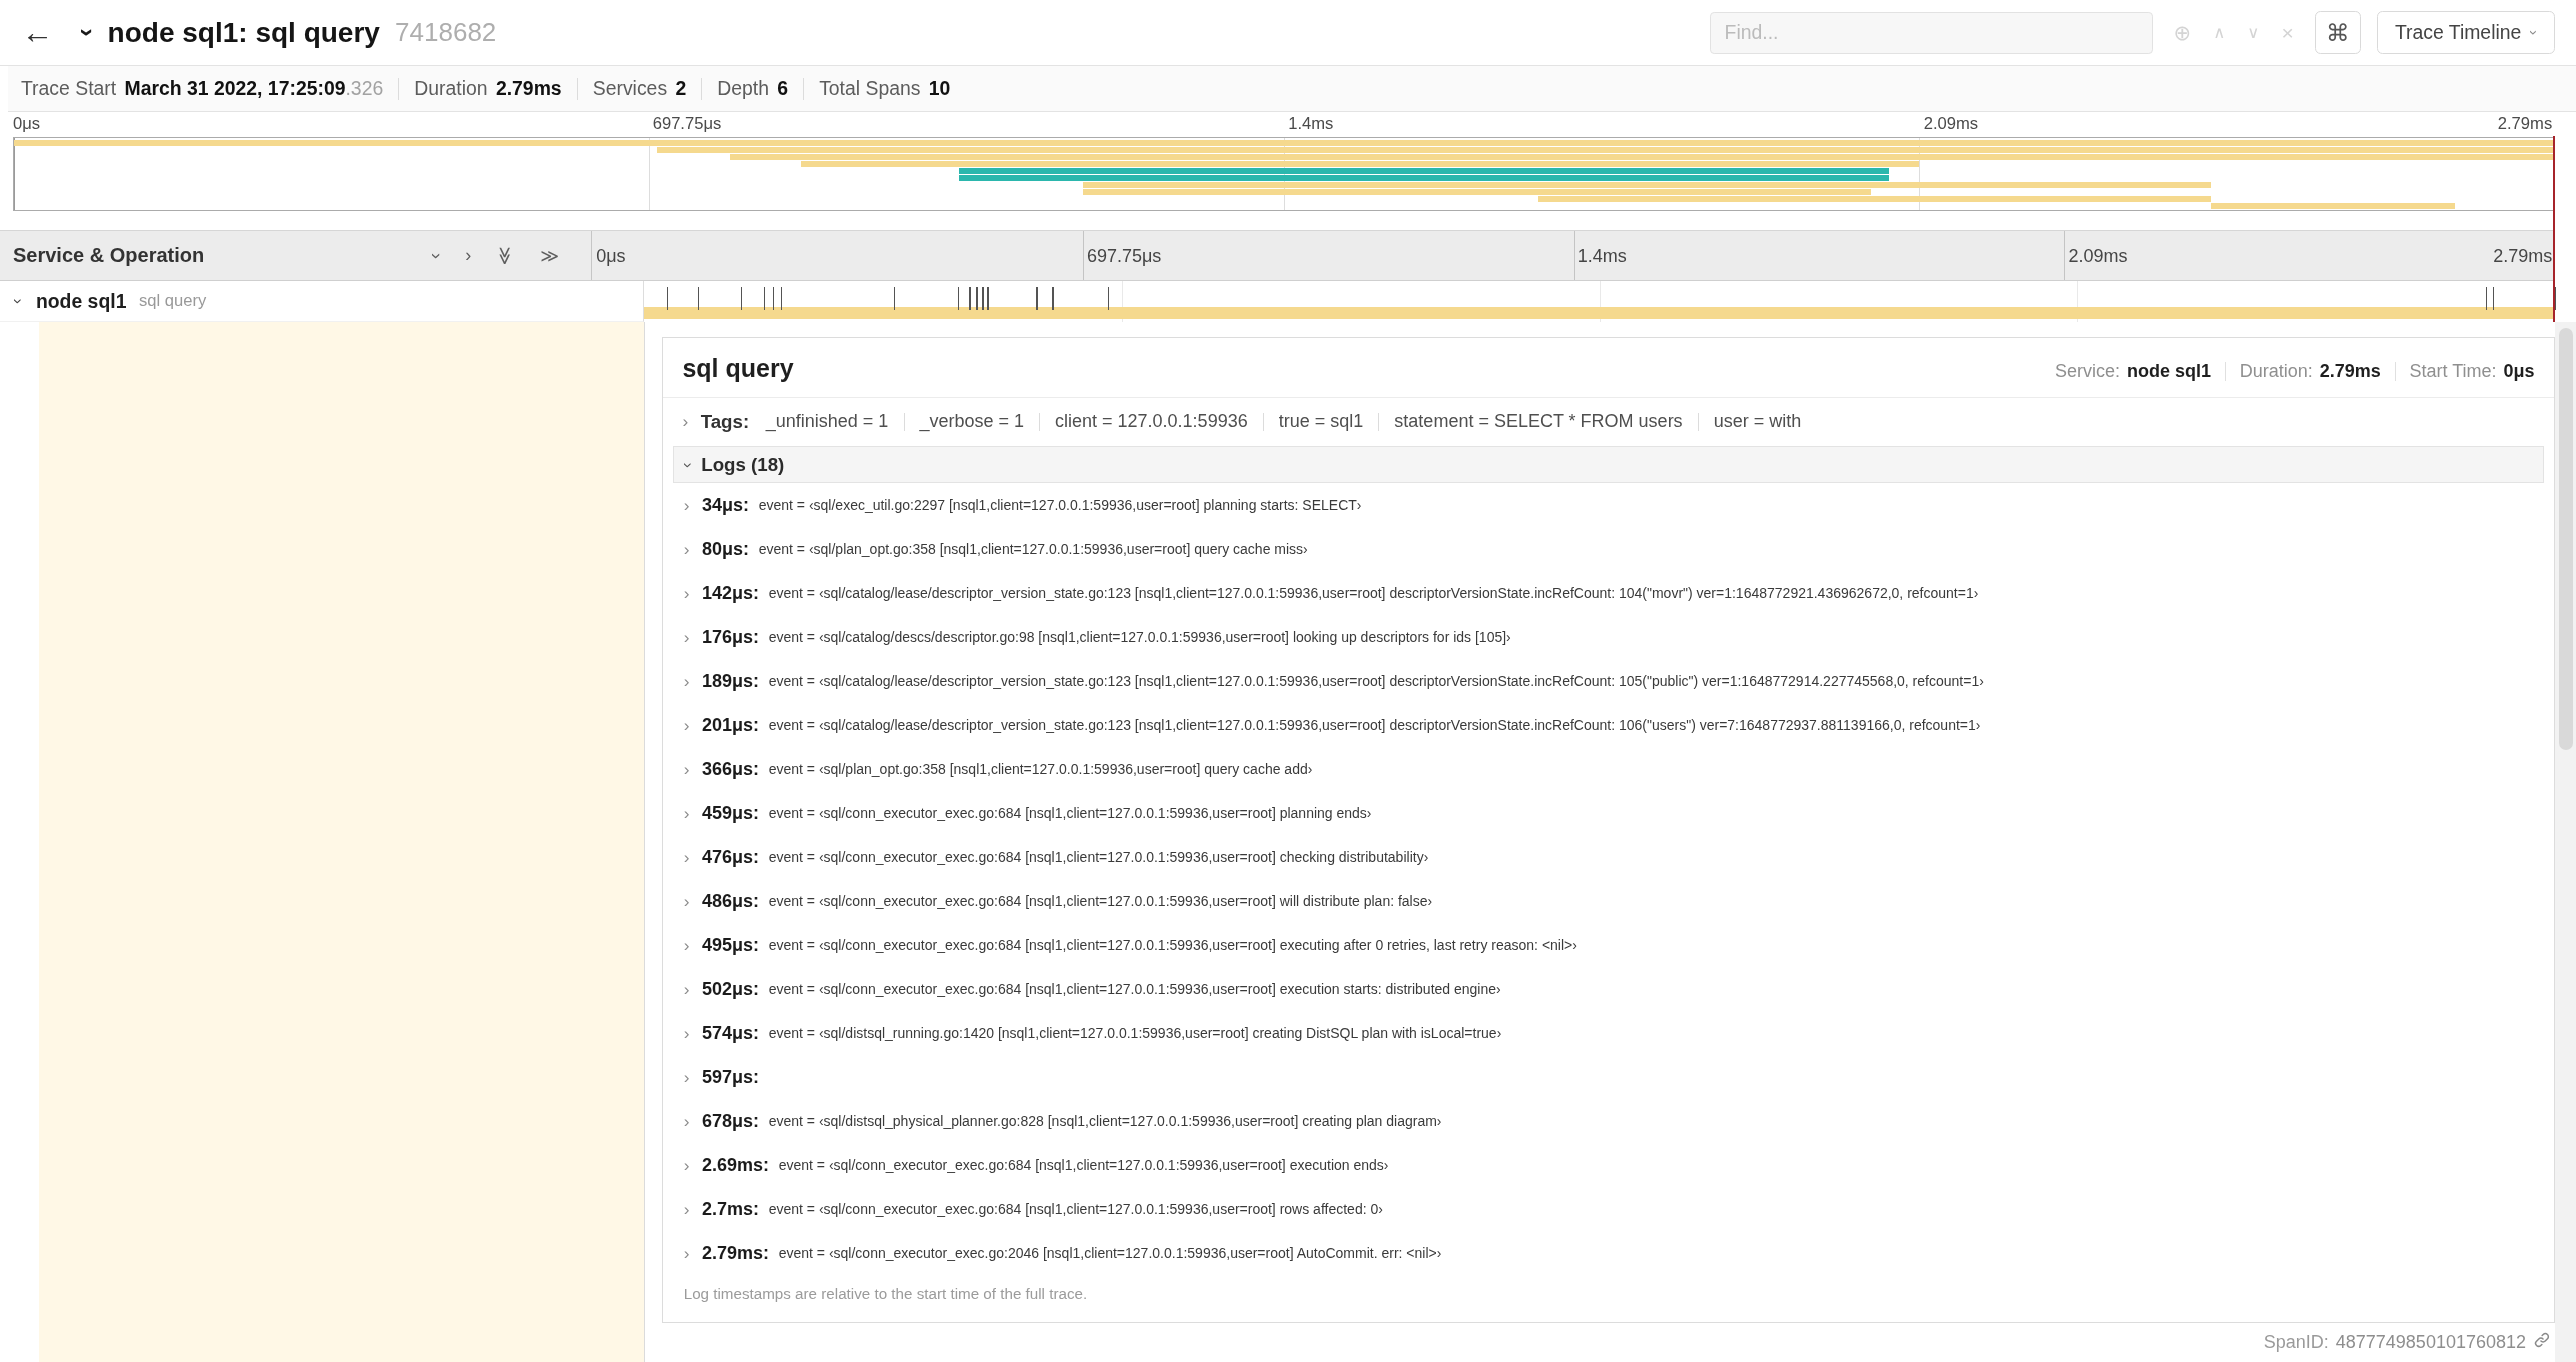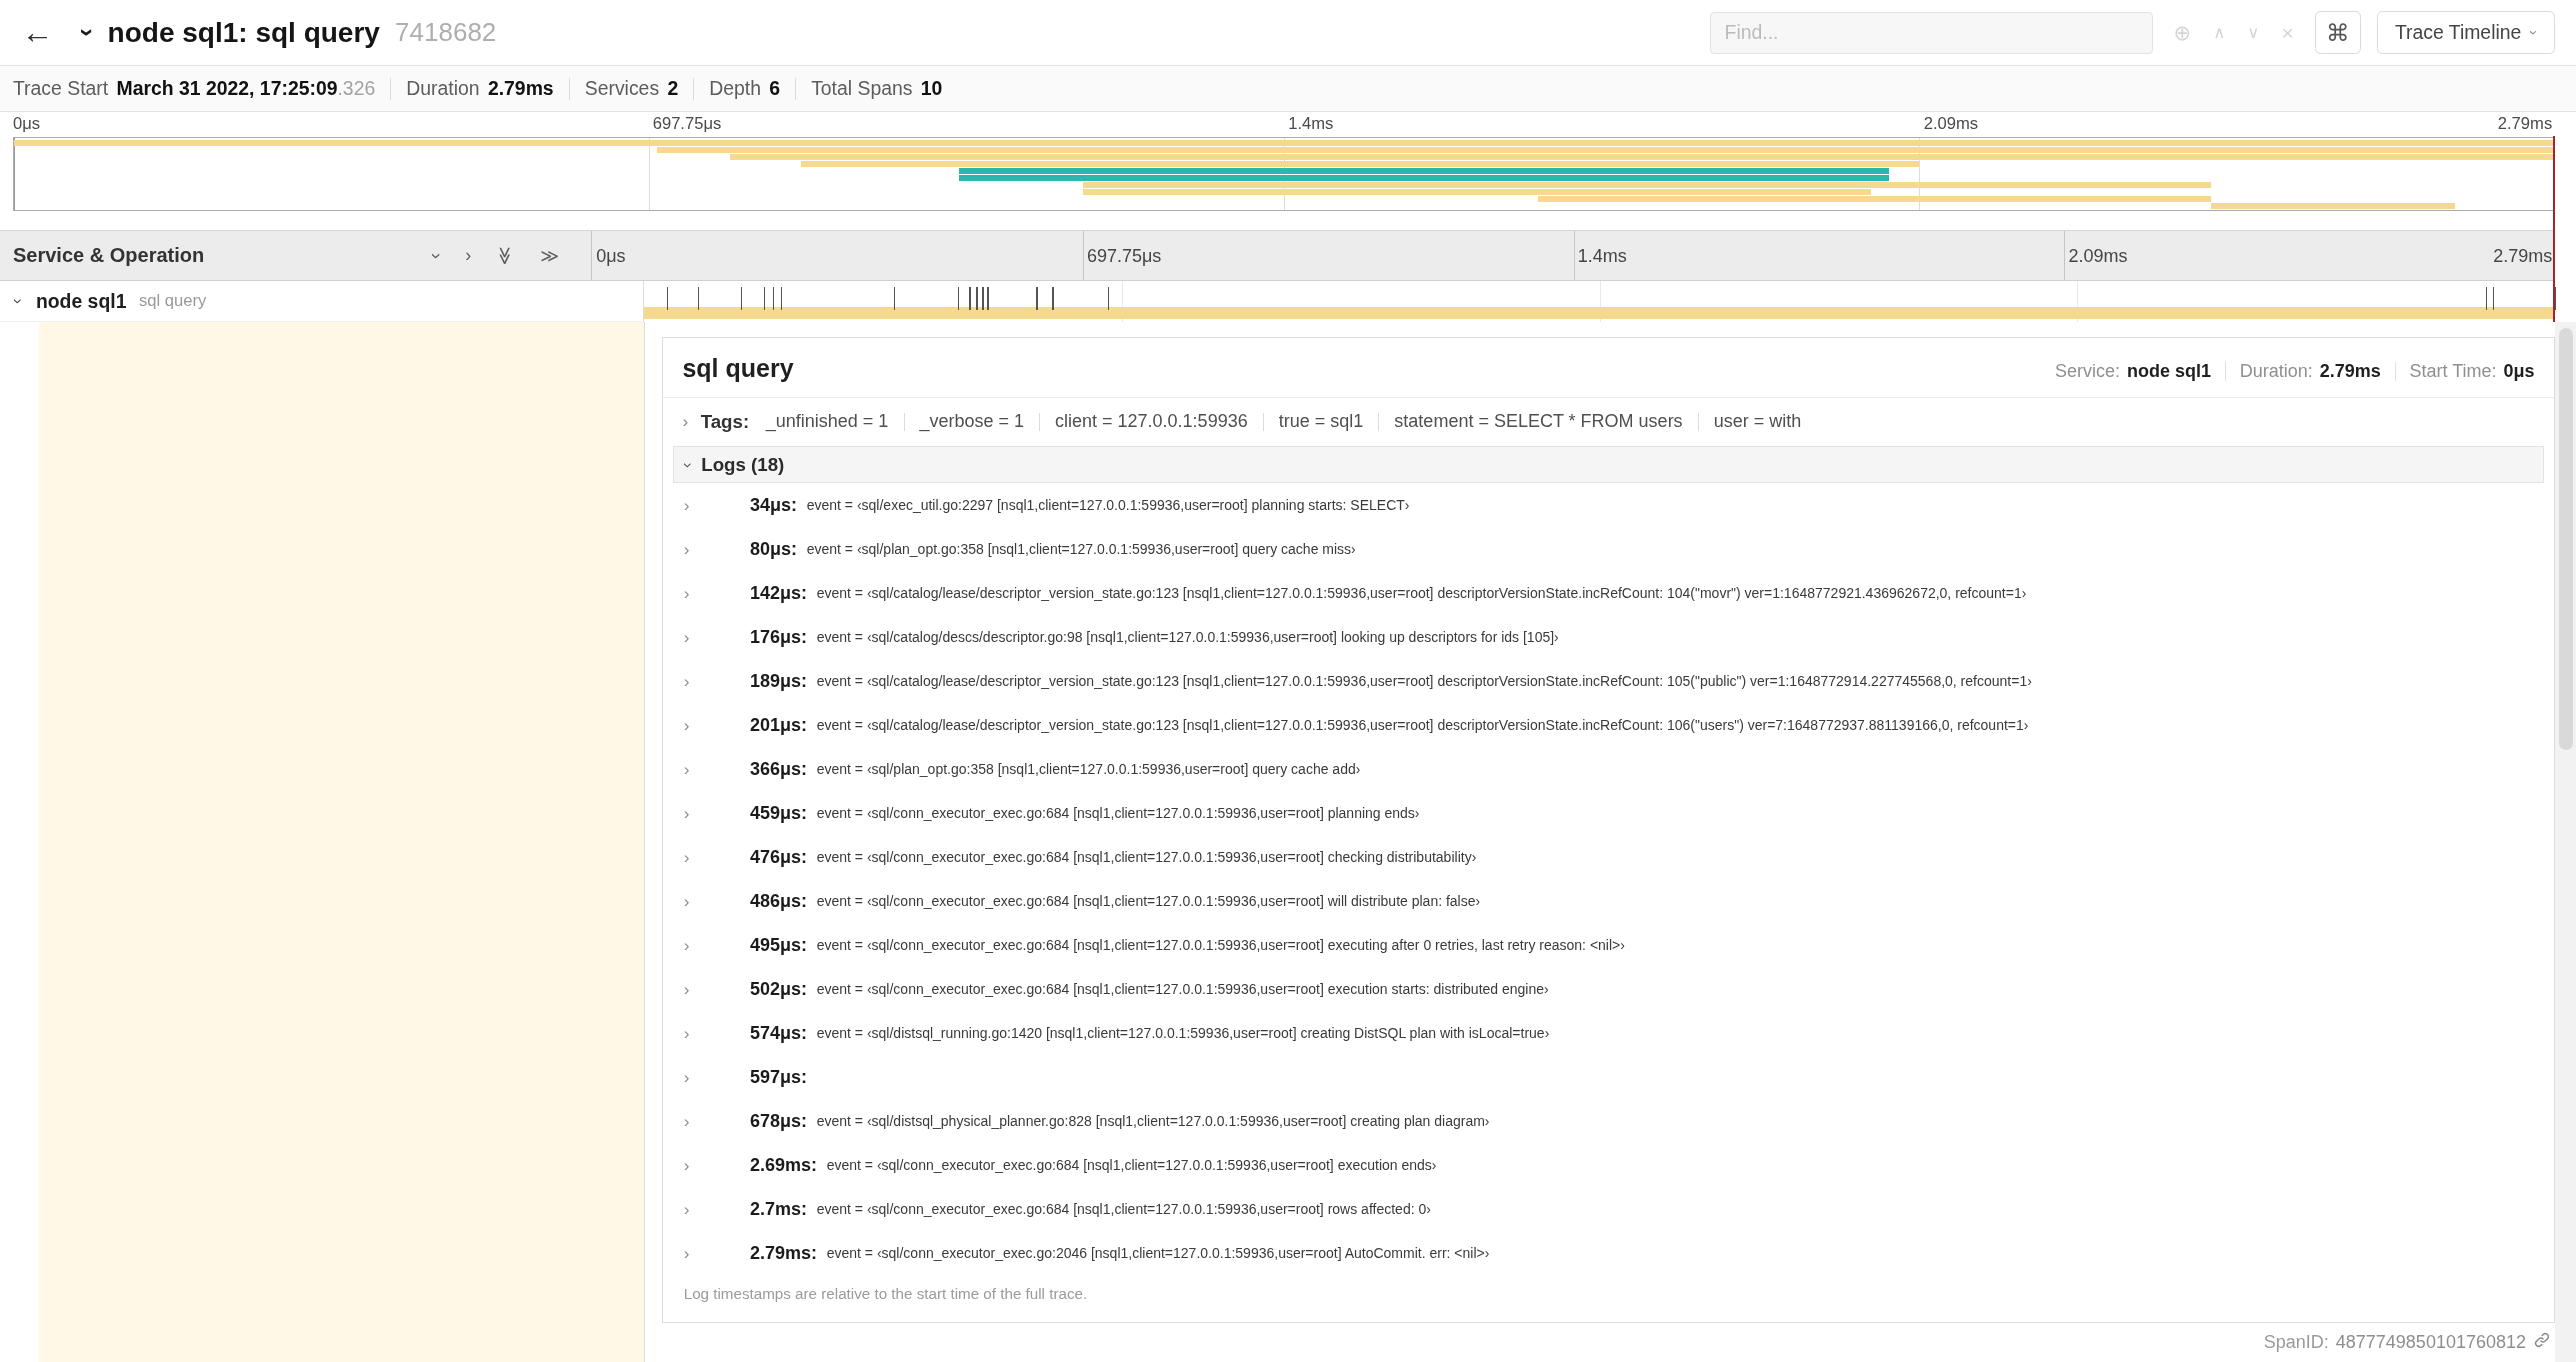--- a/index.html
+++ b/index.html
@@ -27,21 +27,21 @@
   .findnav .small { font-size:16.6px; }
   .findnav .mid { font-size:21px; }
   .cmd-btn { width:46px; height:43px; border:0.7px solid #DADADA; border-radius:5.5px; background:#fff;
              display:flex; align-items:center; justify-content:center; font-size:23.5px; color:#555; cursor:pointer; }
   .tt-btn { height:43px; border:0.7px solid #DADADA; border-radius:5.5px; background:#fff; cursor:pointer;
             display:flex; align-items:center; gap:11px; padding:0 16.6px; margin:0 21px 0 16.6px;
             font-size:19.4px; color:#444; font-family:inherit; }
   .tt-caret { font-size:15.2px; color:#8A8A8A; }
 
   
-  .summary-bar { position:absolute; top:66px; left:0; right:0; height:46px; background:#FAFAFA;
+  .summary-bar { position:absolute; top:66px; left:8px; right:0; height:46px; background:#FAFAFA;
                  border-bottom:0.7px solid #E3E3E3; display:flex; align-items:center; padding-left:13px; font-size:19.4px; }
   .sum-item { display:inline-flex; align-items:baseline; white-space:nowrap; }
   .sum-label { color:#5C5C5C; margin-right:8.3px; }
   .sum-value { color:#111; font-weight:700; }
   .sum-suffix { color:#A2A2A2; }
   .sum-div { width:0.7px; height:22px; background:#DCDCDC; margin:0 15.2px; }
 
   
   .minimap { position:absolute; top:113px; left:13px; right:21px; height:98px; }
   .mm-labels { position:relative; height:23.5px; font-size:16.6px; color:#4A4A4A; }
@@ -95,21 +95,21 @@
   .tag-item { white-space:nowrap; cursor:pointer; }
   .tag-div { width:0.7px; height:18px; background:#DCDCDC; margin:0 15.2px; }
   .logs-block { margin:4.2px 9.7px 0 9.7px; }
   .logs-header { height:37px; background:#F5F5F5; border:0.7px solid #E3E3E3; display:flex; align-items:center;
                  padding-left:11px; cursor:pointer; }
   .logs-chevron { font-size:16.6px; color:#555; }
   .logs-title { font-size:18.7px; font-weight:700; color:#2B2B2B; margin-left:11px; }
   .log-row { display:flex; align-items:center; height:44px; padding-left:11px; white-space:nowrap;
              overflow:hidden; cursor:pointer; }
   .log-chevron { color:#8C8C8C; font-size:17.3px; margin-right:12.5px; }
-  .log-time { font-size:18px; font-weight:700; color:#1B1B1B; margin-right:9.7px;margin-left:48px; }
+  .log-time { font-size:18px; font-weight:700; color:#1B1B1B; margin-right:9.7px; }
   .log-msg { font-size:14px; color:#3A3A3A; }
   .logs-footnote { font-size:15.2px; color:#9B9B9B; padding:9.7px 11px 14px 11px; }
   .spanid-row { position:absolute; right:25px; top:1009px; display:flex; align-items:center; gap:7px;
                 font-size:18px; color:#9A9A9A; }
   .spanid-value { color:#8E8E8E; }
 
   
   .scroll-rail { position:absolute; right:0; top:322px; width:21px; bottom:0; background:#F2F2F2; }
   .scroll-thumb { position:absolute; left:3.5px; right:3.5px; top:5.5px; height:422px; background:#D9D9D9; border-radius:7px; }
 </style>

